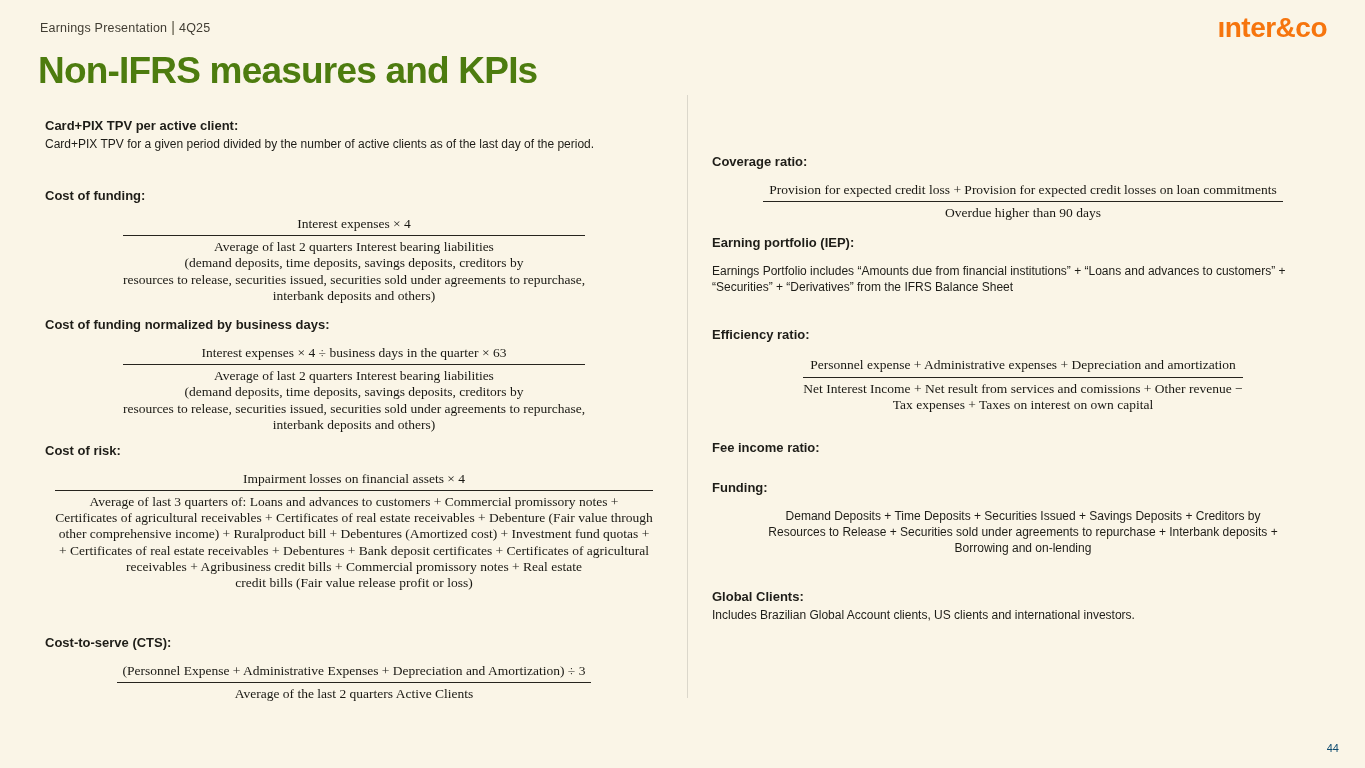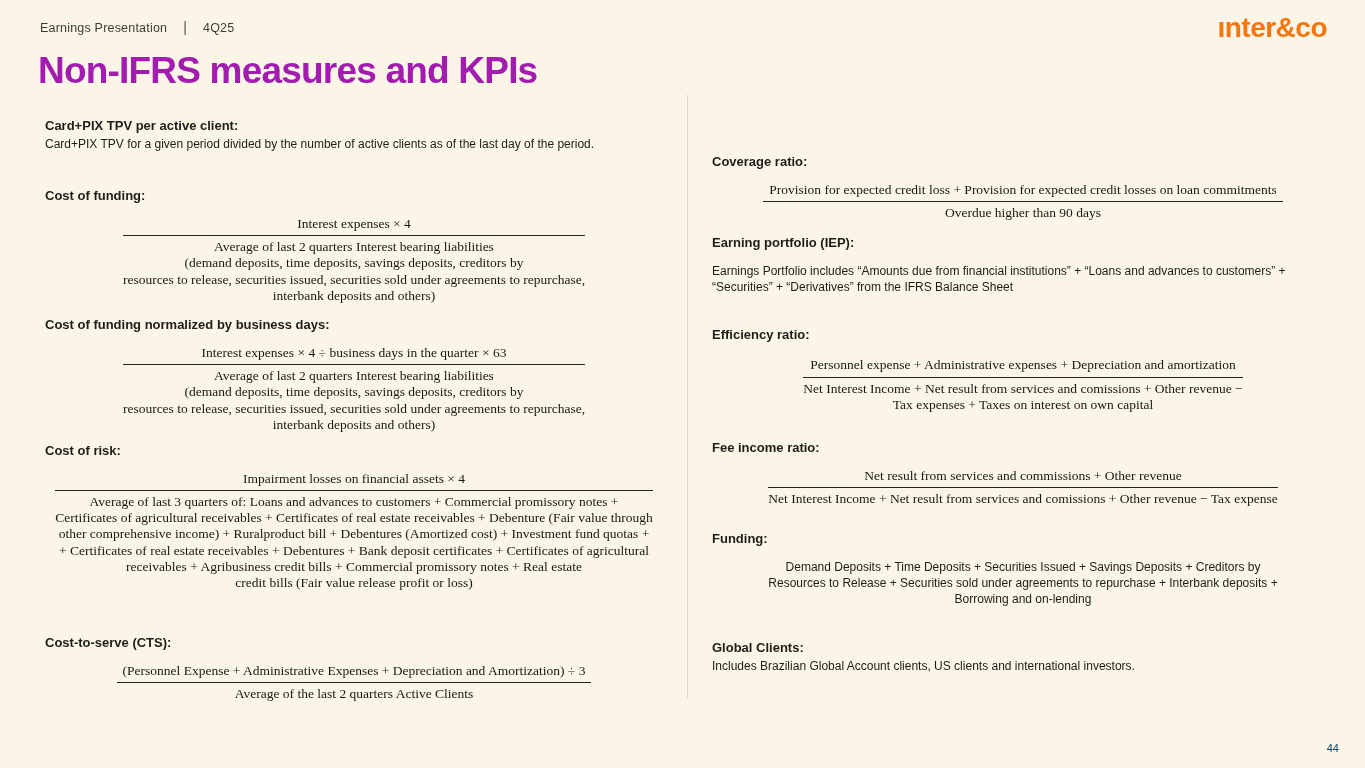--- a/index.html
+++ b/index.html
@@ -9,33 +9,33 @@
     background: #FAF5E7;
     font-family: "Liberation Sans", sans-serif;
     color: #21201B;
     position: relative;
     overflow: hidden;
   }
 
   
   .header {
     position: absolute; left: 40px; top: 20px;
-    display: flex; align-items: center; gap: 16px;
+    display: flex; align-items: center; gap: 4px;
     font-size: 12.5px; color: #413D33; letter-spacing: .2px;
   }
   .header .sep { font-size: 14px; font-weight: 300; color: #55503F; transform: translateY(-1px); }
 
   .logo {
     position: absolute; right: 38px; top: 12px;
     font-size: 28px; font-weight: 700; color: #F6750E; letter-spacing: -0.5px;
   }
 
   .title {
     position: absolute; left: 38px; top: 50px; margin: 0;
-    font-size: 37px; font-weight: 700; color: #a21caf; letter-spacing: -0.8px;
+    font-size: 37px; font-weight: 700; color: #4d7c0f; letter-spacing: -0.8px;
   }
 
   .divider-v {
     position: absolute; left: 687px; top: 95px;
     width: 1px; height: 603px; background: #DBD7CB;
   }
 
   .page-number {
     position: absolute; right: 26px; bottom: 14px;
     font-size: 11px; color: #0c4a6e;
@@ -170,26 +170,20 @@
       <div class="num">Personnel expense + Administrative expenses + Depreciation and amortization</div>
       <div class="den">
         <div>Net Interest Income + Net result from services and comissions +  Other revenue −</div>
         <div>Tax expenses + Taxes on interest on own capital</div>
       </div>
     </div>
   </section>
 
   <section class="r-fee">
     <div class="sec-label">Fee income ratio:</div>
-    <div class="fraction">
-      <div class="num">Net result from services and commissions  +  Other revenue</div>
-      <div class="den">
-        <div>Net Interest Income + Net result from services and comissions +  Other revenue − Tax expense</div>
-      </div>
-    </div>
   </section>
 
   <section class="r-funding">
     <div class="sec-label">Funding:</div>
     <div class="body-text centered">
       <div>Demand Deposits +  Time Deposits +  Securities Issued +  Savings Deposits +  Creditors by</div>
       <div>Resources to Release + Securities sold under agreements to repurchase + Interbank deposits +</div>
       <div>Borrowing and on-lending</div>
     </div>
   </section>

